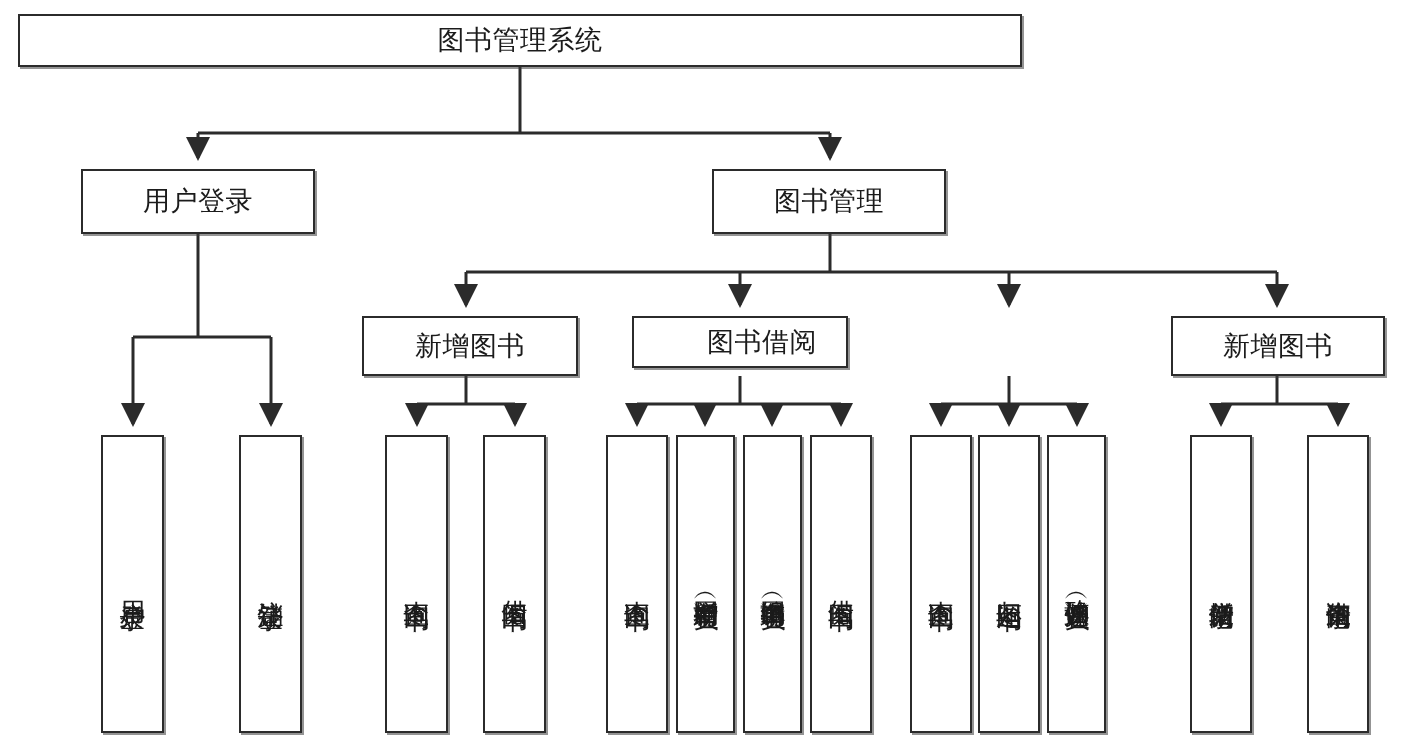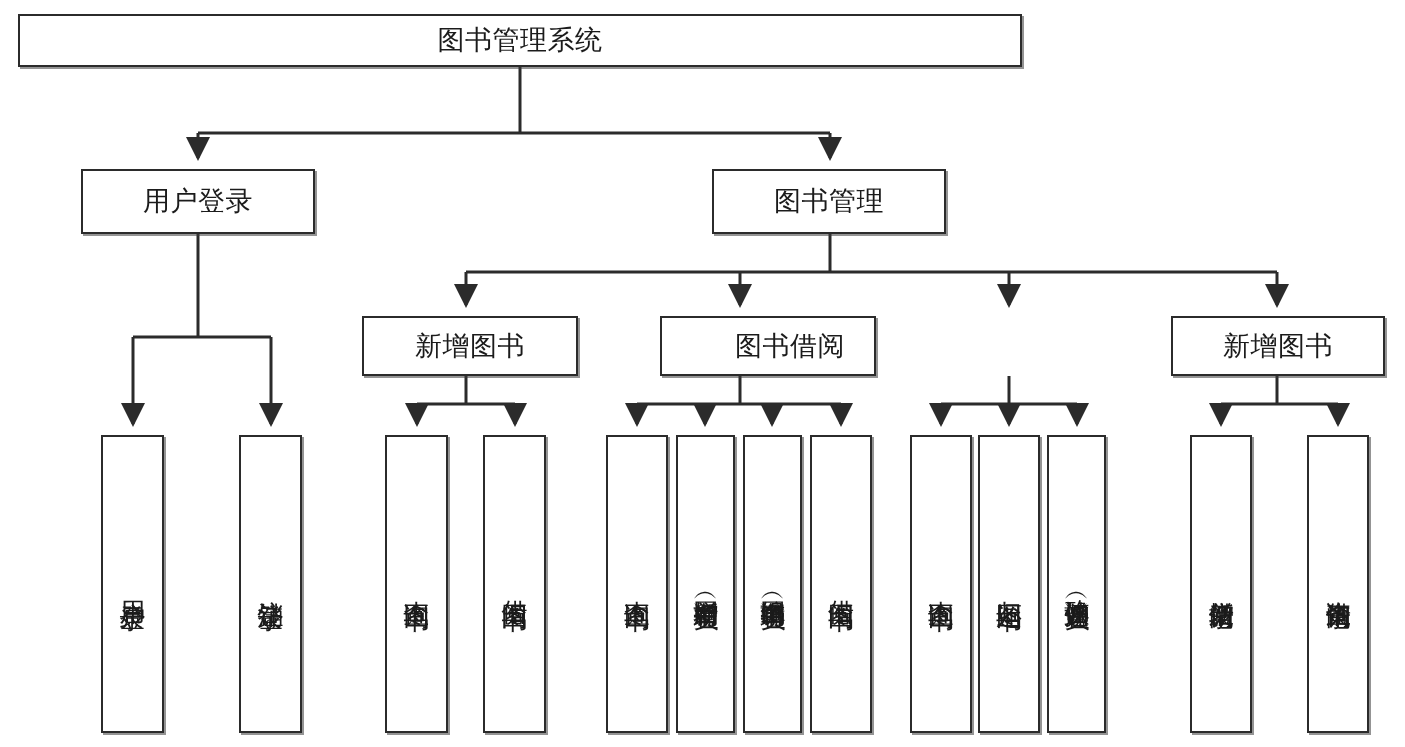--- a/index.html
+++ b/index.html
@@ -135,21 +135,21 @@
   <div class="node h-node" style="left:81px; top:169px; width:234px; height:65px;">
     <span class="node-label">用户登录</span>
   </div>
   <div class="node h-node" style="left:712px; top:169px; width:234px; height:65px;">
     <span class="node-label">图书管理</span>
   </div>
 
   <div class="node h-node" style="left:362px; top:316px; width:216px; height:60px;">
     <span class="node-label">新增图书</span>
   </div>
-  <div class="node h-node" style="left:660px; top:316px; width:216px; height:60px;padding-left:44px;">
+  <div class="node h-node" style="left:632px; top:316px; width:216px; height:52px;padding-left:44px;">
     <span class="node-label">图书借阅</span>
   </div>
   <div class="node h-node" style="left:1171px; top:316px; width:214px; height:60px;">
     <span class="node-label">新增图书</span>
   </div>
 
   <div class="node v-node" style="left:101px; top:435px; width:63px; height:298px;">
     <span class="node-label">用户登录</span>
   </div>
   <div class="node v-node" style="left:239px; top:435px; width:63px; height:298px;">

